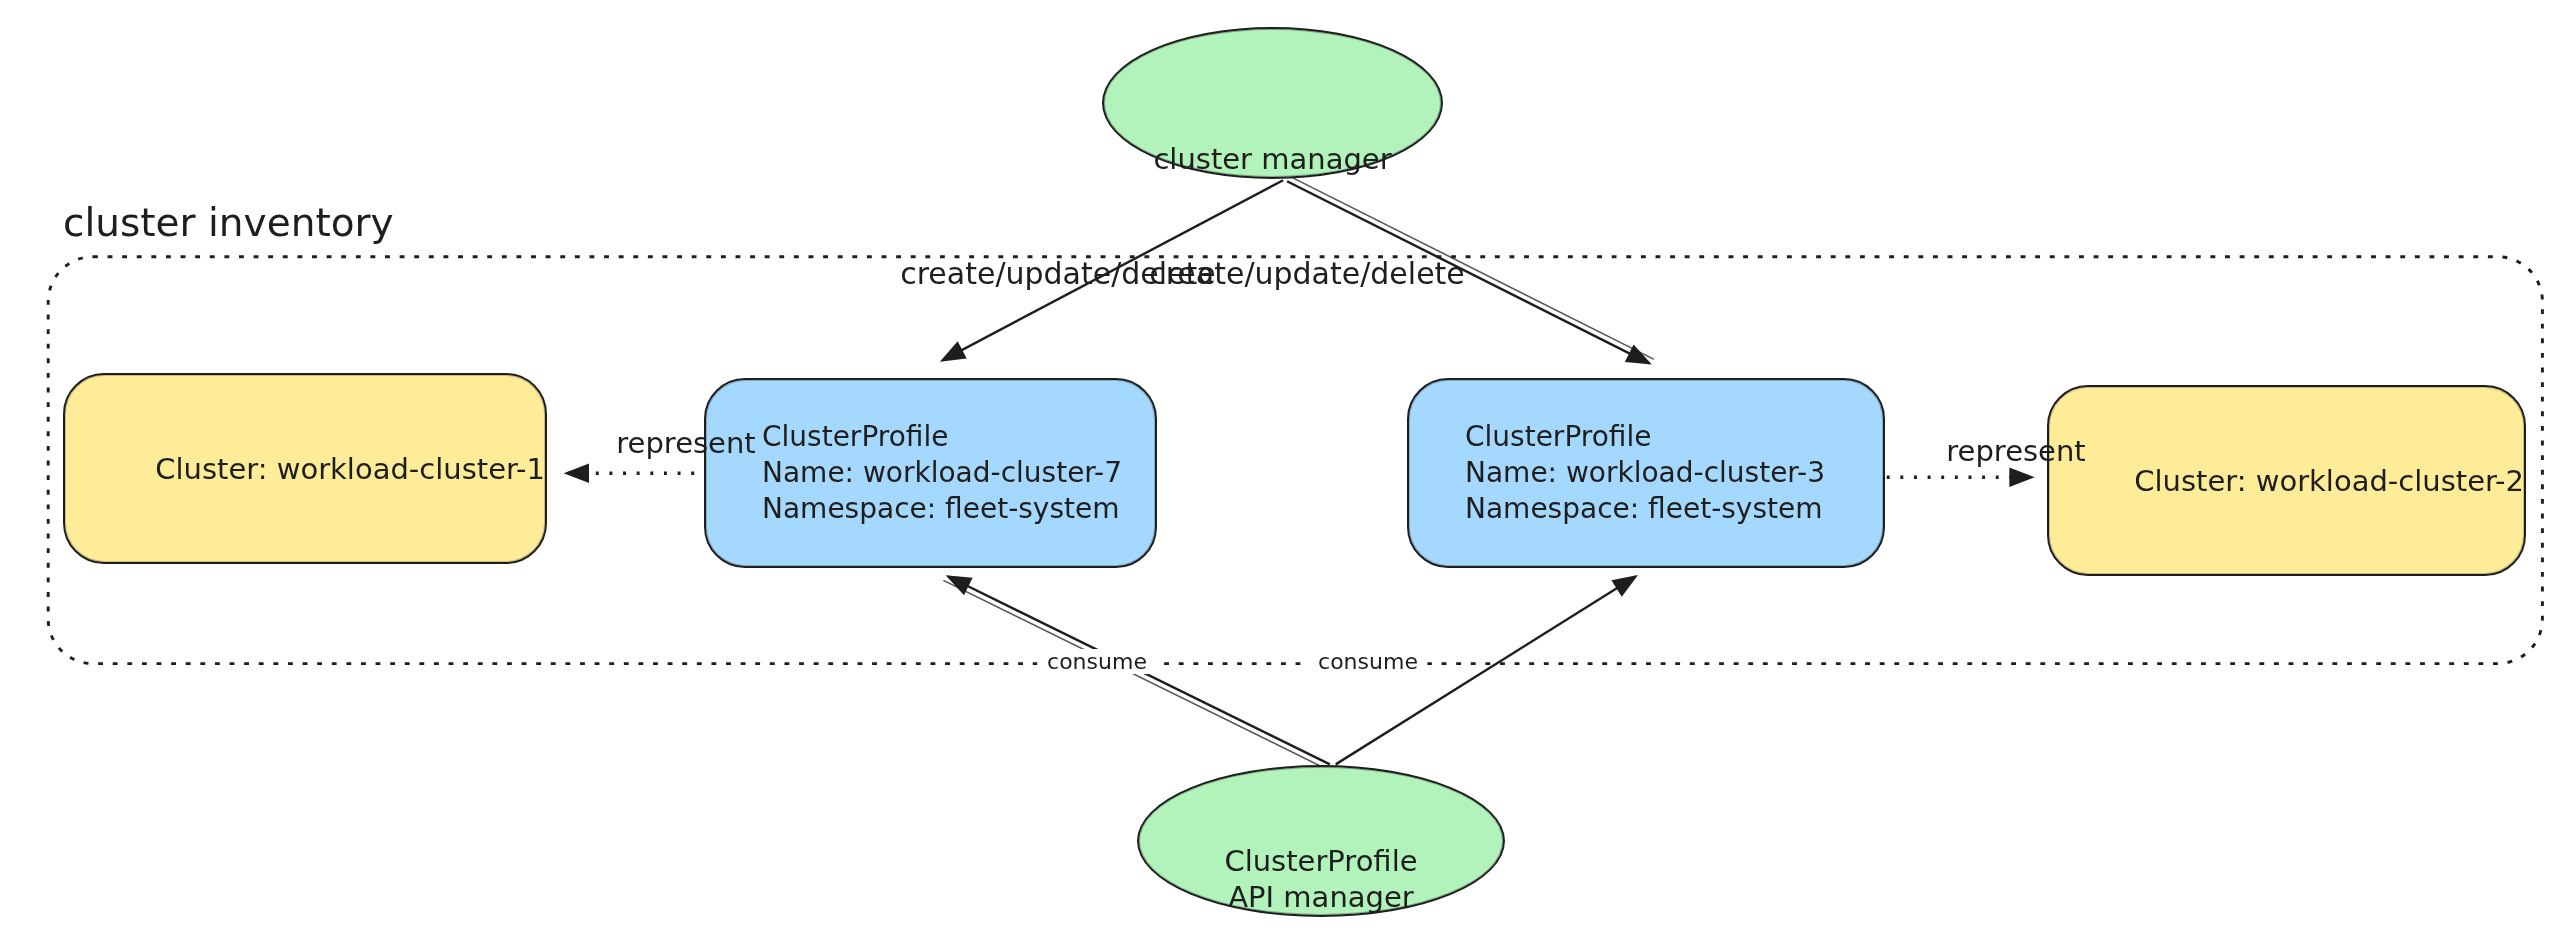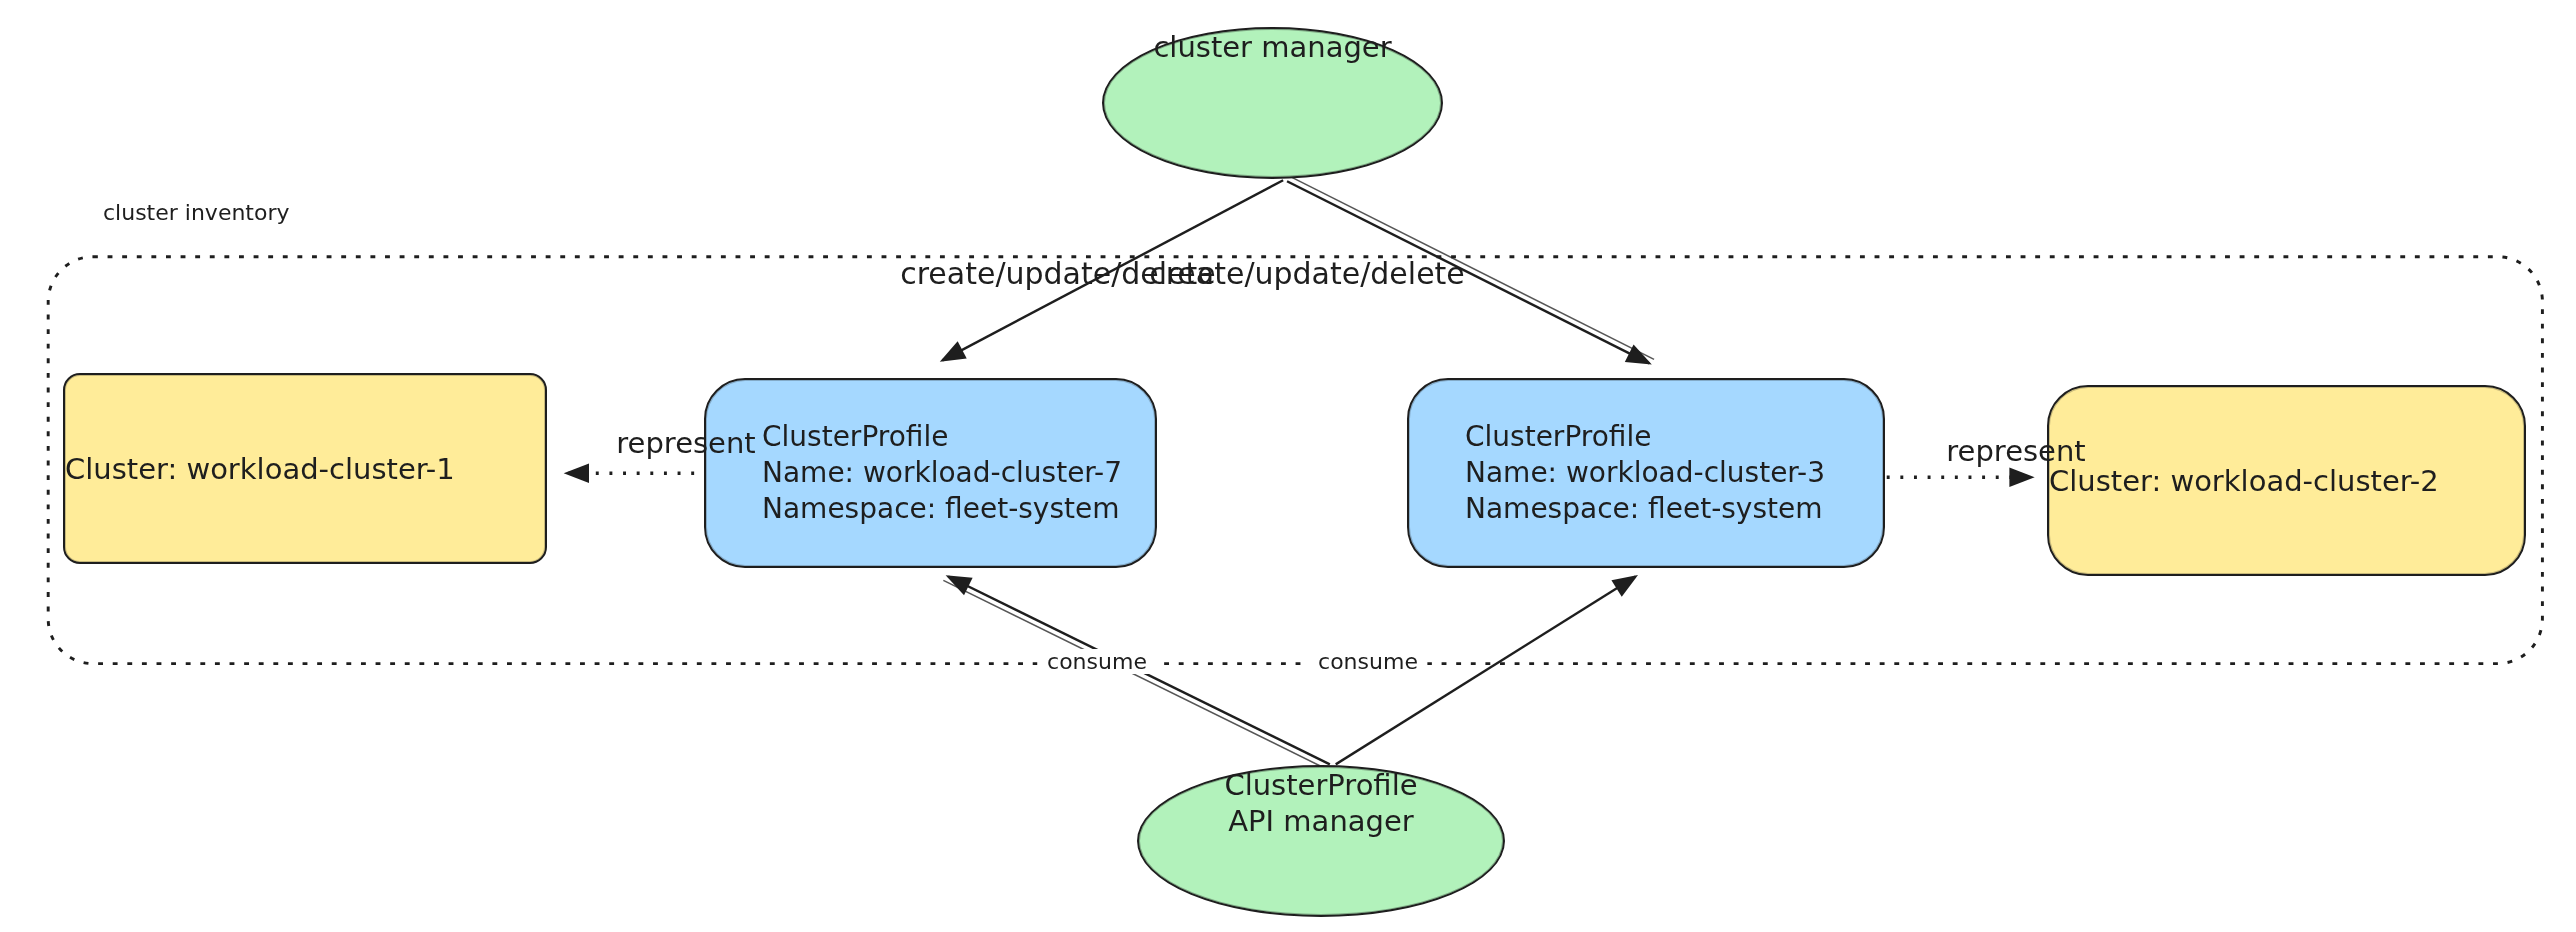--- a/index.html
+++ b/index.html
@@ -15,21 +15,21 @@
   .edges-svg {
     position: absolute;
     left: 0; top: 0;
     width: 2576px; height: 933px;
   }
   .node {
     position: absolute;
     border: 2.4px solid #1e1e1e;
     display: flex;
     align-items: center;
-    justify-content: flex-start;
+    justify-content: flex-end;
     text-align: center;
     font-size: 29px;
     line-height: 36px;
     color: #1e1e1e;
   }
   .ellipse {
     border-radius: 50%;
     background: #b2f2bb;
     flex-direction: column;
     box-shadow: inset 0 0 0 1px rgba(30,30,30,0.35);
@@ -40,32 +40,32 @@
   }
   .yellow { background: #ffec99; }
   .blue   { background: #a5d8ff; }
   .blue .lines {
     text-align: left;
     font-size: 28px;
     line-height: 36px;
   }
   .node-top-ellipse    { left: 1102px; top: 27px;  width: 341px; height: 152px; }
   .node-bottom-ellipse { left: 1137px; top: 765px; width: 368px; height: 152px; }
-  .node-cluster1 { left: 63px;   top: 373px; width: 484px; height: 191px; border-radius: 17px; }
+  .node-cluster1 { left: 63px;   top: 373px; width: 484px; height: 191px; }
   .node-profile1 { left: 704px;  top: 378px; width: 453px; height: 190px; justify-content: flex-start; padding-left: 56px; }
   .node-profile2 { left: 1407px; top: 378px; width: 478px; height: 190px; justify-content: flex-start; padding-left: 56px; }
   .node-cluster2 { left: 2047px; top: 373px; width: 479px; height: 191px; margin-top: 12px; }
   .label {
     position: absolute;
     white-space: nowrap;
     color: #1e1e1e;
     font-size: 22px;
   }
   .label.centered { transform: translateX(-50%); }
-  .container-label { left: 63px; top: 200px; font-size: 22px; margin-left: 40px; }
+  .container-label { left: 63px; top: 200px; font-size: 39px; }
   .cud-label   { font-size: 30px; top: 256px; }
   .cud-left    { left: 1058px; }
   .cud-right   { left: 1307px; }
   .consume-label { top: 649px; background: #ffffff; padding: 0 9.7px; }
   .consume-left  { left: 1097px; }
   .consume-right { left: 1368px; }
   .represent-label { font-size: 29px; margin-left: 47px; }
   .represent-left  { left: 639px;  top: 426px; }
   .represent-right { left: 1969px; top: 434px; }
 </style>

